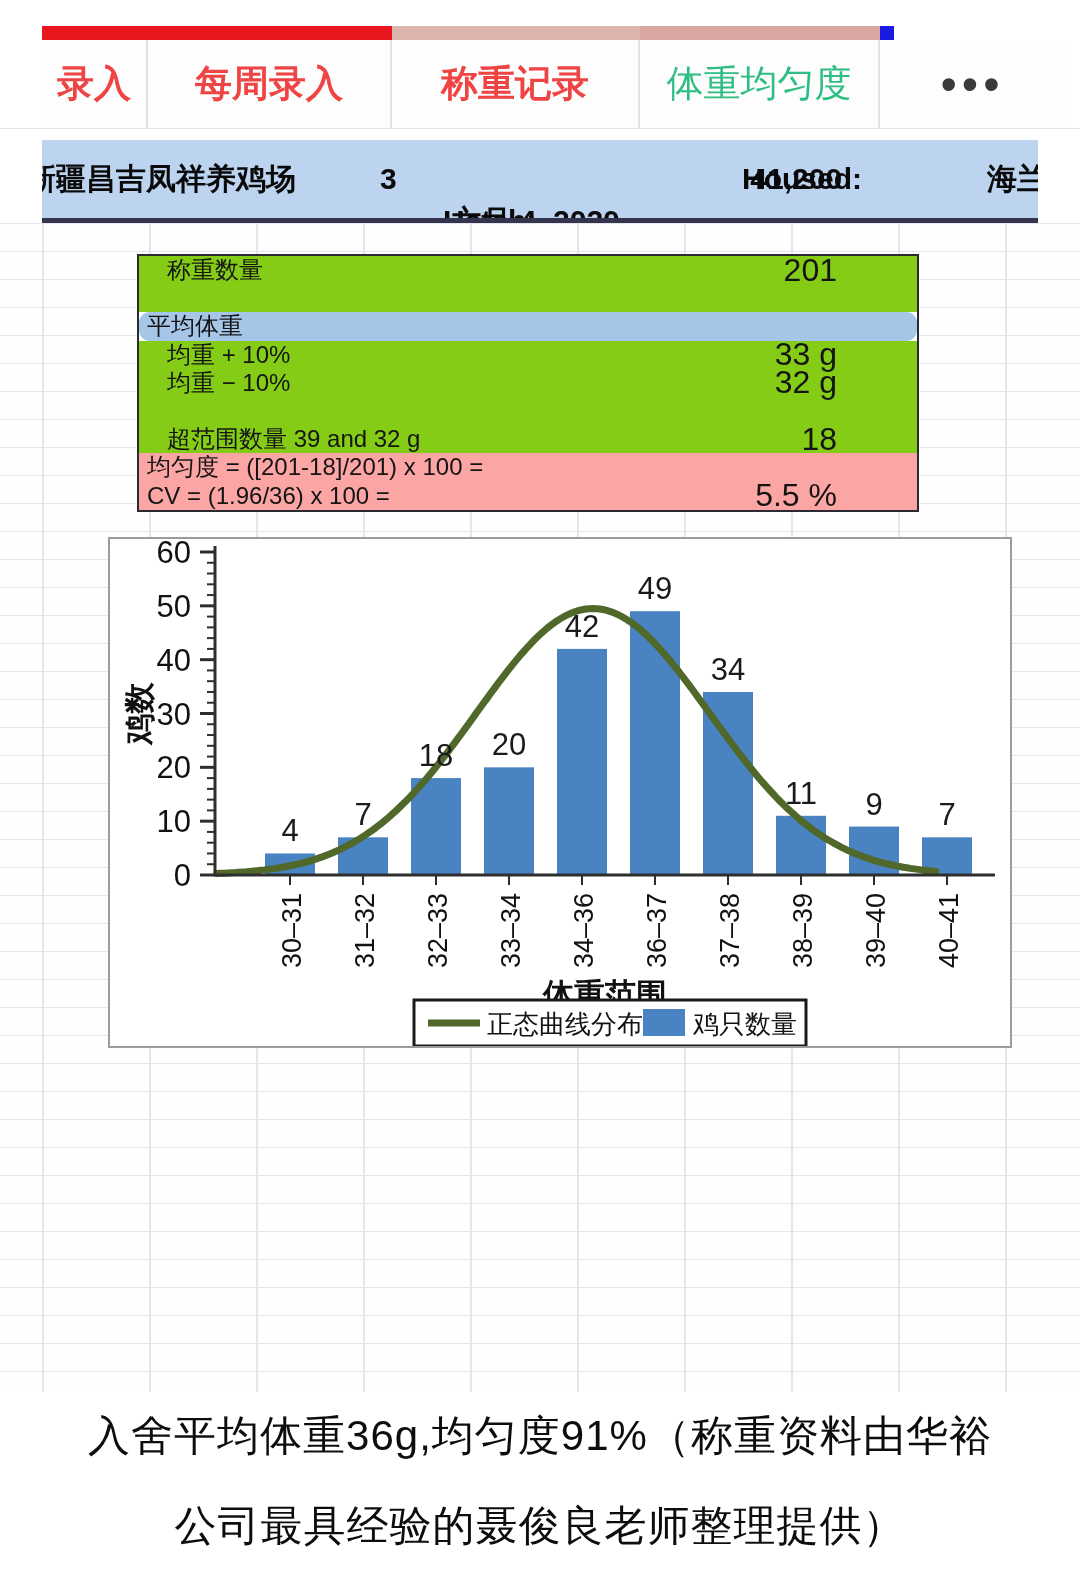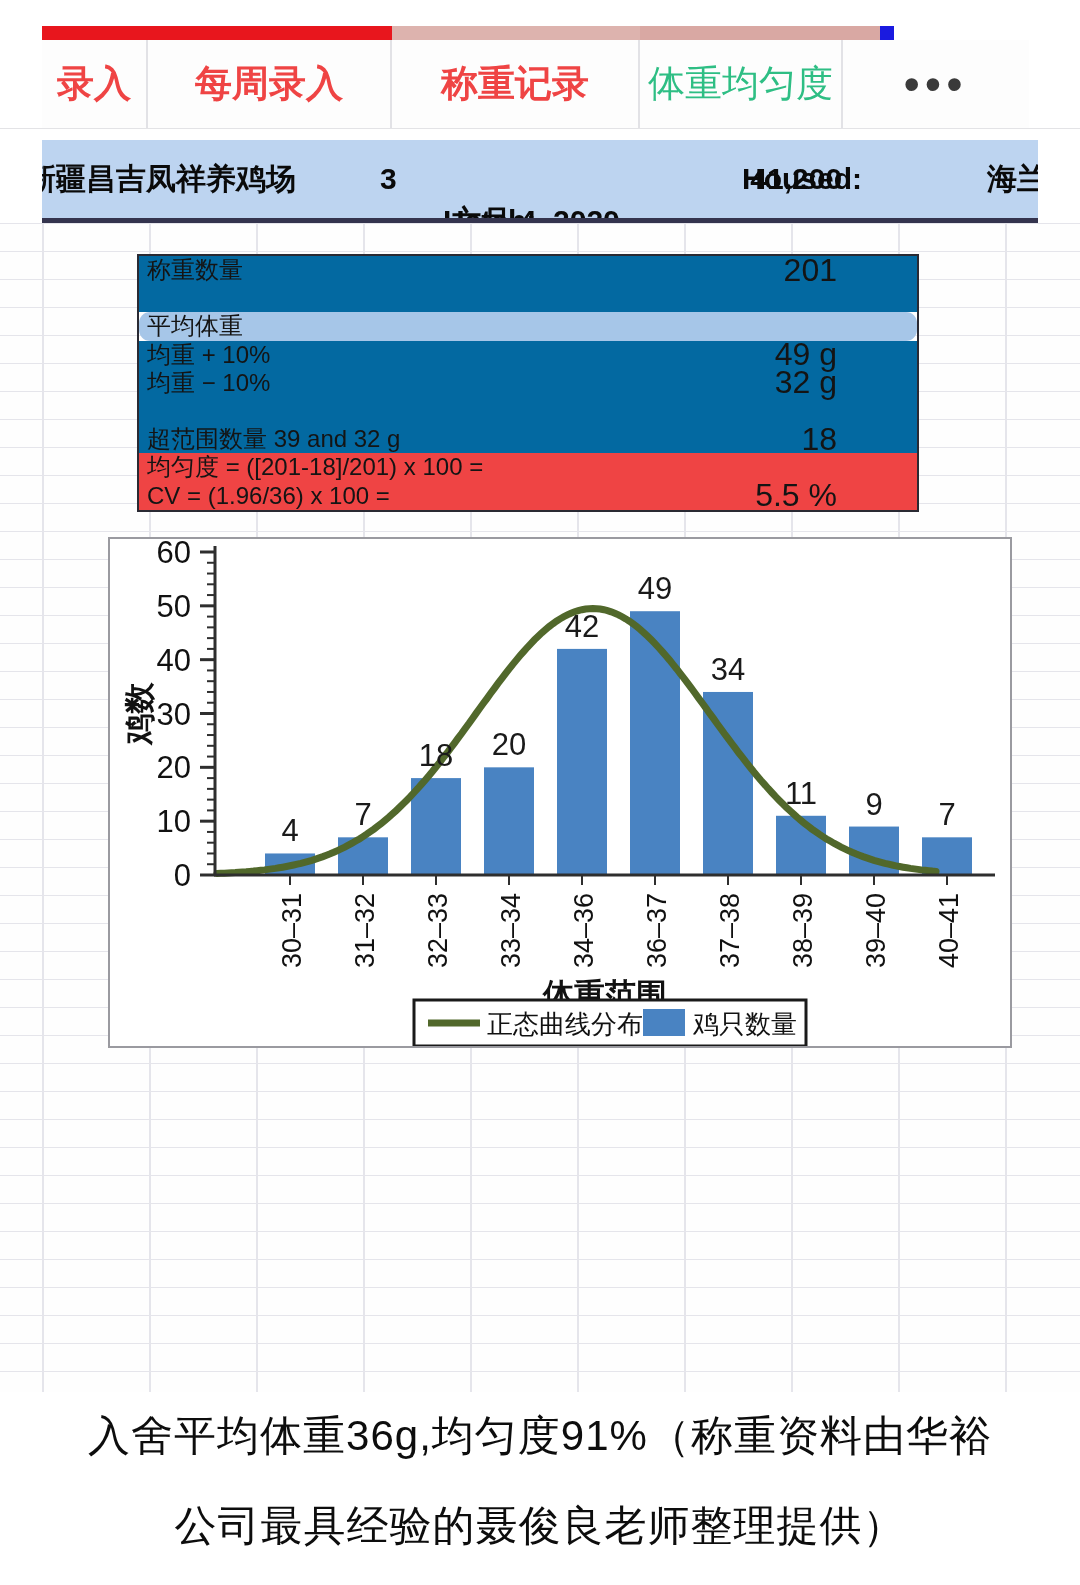--- a/index.html
+++ b/index.html
@@ -31,23 +31,23 @@
   .grid{position:absolute;left:0;top:223px;width:1080px;height:1169px;background:#fefefe;
         background-image:
           linear-gradient(to right,#e5e5eb 1.5px,transparent 1.5px),
           linear-gradient(to bottom,#e5e5eb 1.5px,transparent 1.5px);
         background-size:107px 28px,107px 28px;
         background-position:42px 0,0 0;}
 
   
   .summary{position:absolute;left:137px;top:254px;width:778px;border:2px solid #2a2a33;}
   .trow{display:flex;height:28.2px;align-items:center;}
-  .trow.tone-light{background:#0369a1;}
+  .trow.tone-light{background:#84cc16;padding-left:20px;}
   .trow.tone-medium{background:#a6c6e8;border-radius:11px;}
-  .trow.tone-dark{background:#ef4444;}
+  .trow.tone-dark{background:#fca5a5;}
   .tlabel{flex:1;padding-left:8px;font-size:24px;font-weight:500;color:#141414;white-space:nowrap;}
   .tvalue{width:260px;text-align:right;padding-right:80px;font-size:32px;font-weight:500;color:#141414;}
 
   
   .chart-box{position:absolute;left:108px;top:537px;width:900px;height:507px;background:#fff;
              border:2px solid #9a9aa0;}
   .chart-box svg{display:block;width:900px;height:507px;}
   .chart-box text{font-family:"Liberation Sans",sans-serif;}
 
   
@@ -66,21 +66,21 @@
     <div class="tabs" id="tabs">
         <div class="tab" style="width: 106px;">
           <span>录入</span>
         </div>
         <div class="tab" style="width: 244px;">
           <span>每周录入</span>
         </div>
         <div class="tab" style="width: 248px;">
           <span>称重记录</span>
         </div>
-        <div class="tab active" style="width: 203px; color: rgb(46, 190, 132);">
+        <div class="tab active" style="width: 240px; color: rgb(46, 190, 132);">
           <span>体重均匀度</span>
         </div>
         <div class="tab more" style="width: 186px;">
           <span>•••</span>
         </div>
       </div>
     <div class="tabbar-underline"></div>
   <div class="strip" style="left: 42px; width: 350px; background: rgb(232, 22, 29);"></div>
       <div class="strip" style="left: 392px; width: 248px; background: rgb(221, 179, 174);"></div>
       <div class="strip" style="left: 640px; width: 240px; background: rgb(217, 168, 163);"></div>
@@ -104,21 +104,21 @@
       </div>
       <div class="trow tone-light">
         <div class="tlabel"></div>
         <div class="tvalue"></div>
       </div>
       <div class="trow tone-medium">
         <div class="tlabel">平均体重</div>
       </div>
       <div class="trow tone-light">
         <div class="tlabel">均重 + 10%</div>
-        <div class="tvalue">49 g</div>
+        <div class="tvalue">33 g</div>
       </div>
       <div class="trow tone-light">
         <div class="tlabel">均重 − 10%</div>
         <div class="tvalue">32 g</div>
       </div>
       <div class="trow tone-light">
         <div class="tlabel"></div>
         <div class="tvalue"></div>
       </div>
       <div class="trow tone-light">

